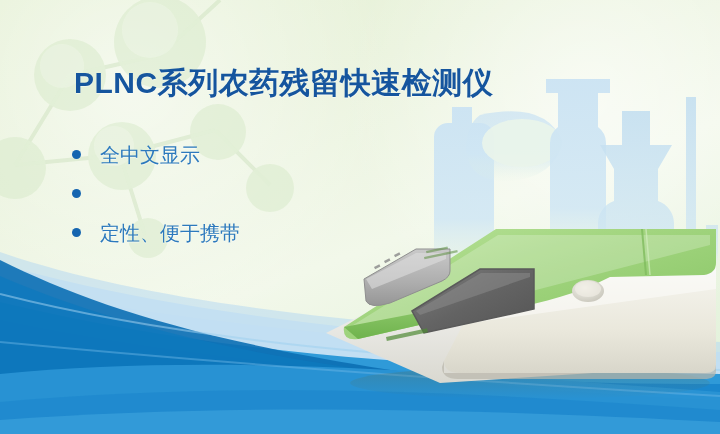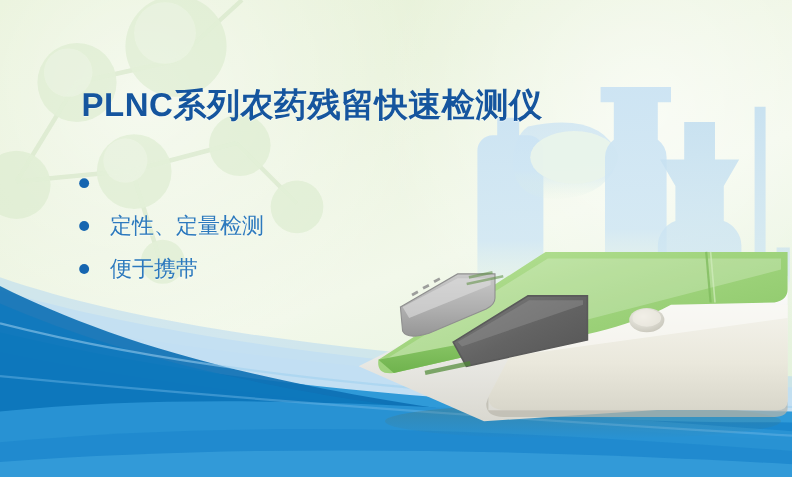--- a/index.html
+++ b/index.html
@@ -58,21 +58,21 @@
   .device {
     position: absolute;
     left: 320px; top: 215px;
     width: 400px; height: 190px;
   }
 
   
   .copy {
     position: absolute;
     left: 0; top: 0;
-    width: 420px; height: 320px; margin-top: 12px;
+    width: 420px; height: 320px;
   }
   .title {
     position: absolute;
     left: 74px; top: 63px;
     font-size: 30px;
     font-weight: bold;
     color: #15559e;
     letter-spacing: 0.5px;
     white-space: nowrap;
     text-shadow: 0 1px 0 rgba(255,255,255,0.45);
@@ -268,25 +268,25 @@
     <ellipse cx="268" cy="74" rx="13" ry="8" fill="#efede4" opacity="0.7"></ellipse>
 
     <path d="M124 146 L124 158 Q124 158 140 158 L386 158 Q396 158 396 150 L396 156 Q396 164 384 164 L138 164 Q122 164 122 152 Z" fill="#b9b7ab" opacity="0.7"></path>
   </svg>
 
   <div class="copy">
     <div class="title">PLNC系列农药残留快速检测仪</div>
     <ul class="bullets">
       <li>
         <span class="dot"></span>
+        <span>全中文显示</span>
       </li>
       <li>
         <span class="dot"></span>
-        <span>定性、定量检测</span>
       </li>
       <li>
         <span class="dot"></span>
-        <span>便于携带</span>
+        <span>定性、便于携带</span>
       </li>
     </ul>
   </div>
 
 </div>
 
 </body></html>

